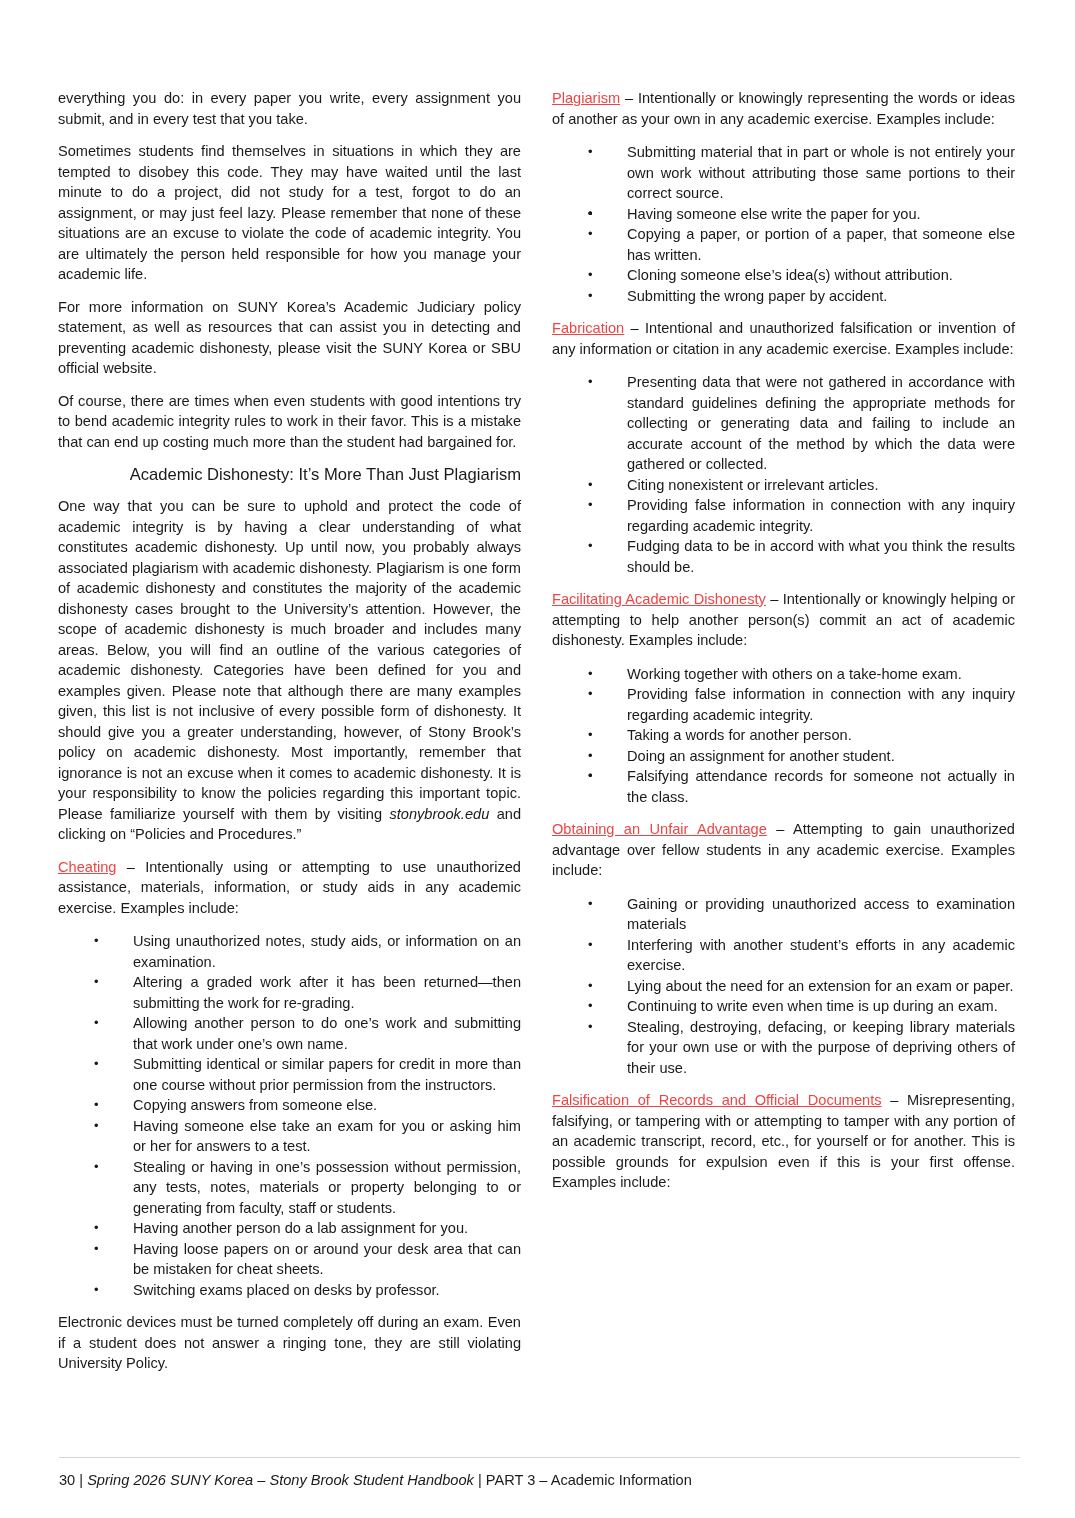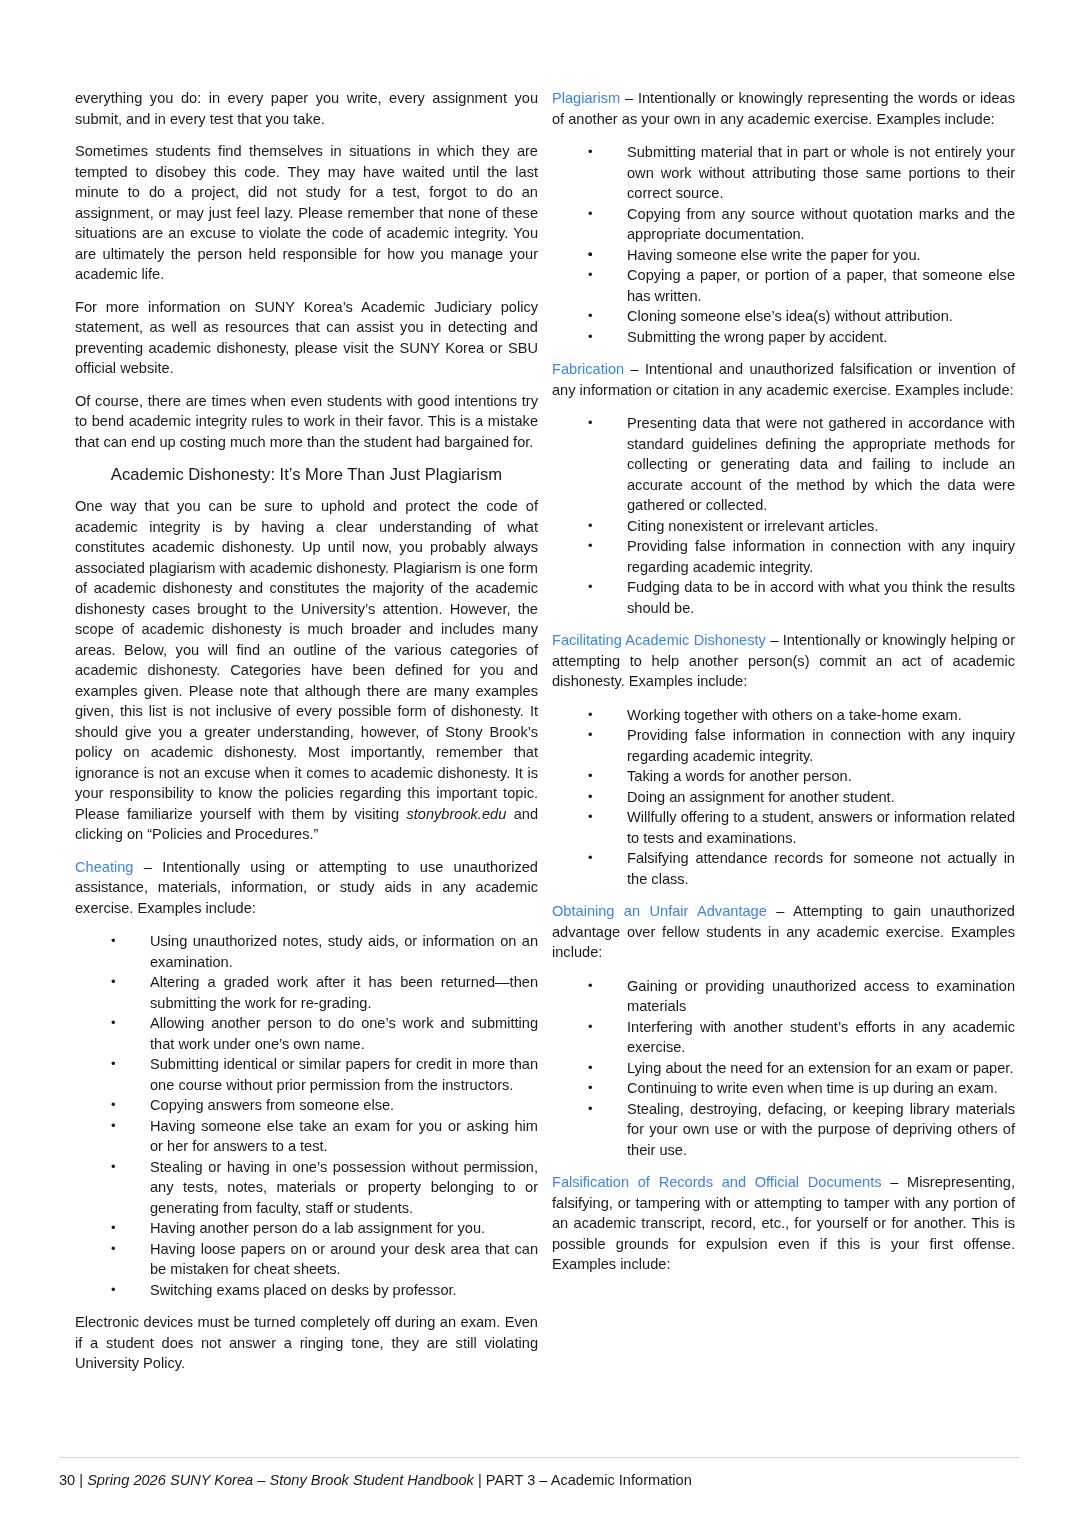--- a/index.html
+++ b/index.html
@@ -6,27 +6,27 @@
   body {
     width: 1075px; height: 1518px; position: relative; overflow: hidden;
     font-family: "Liberation Sans", "DejaVu Sans", sans-serif;
     color: #1a1a1a;
   }
   .col {
     position: absolute; top: 88px;
     font-size: 14.6px; line-height: 20.5px;
     text-align: justify;
   }
-  .col-left  { left: 75px;  width: 463px; }
+  .col-left  { left: 58px;  width: 463px; }
   .col-right { left: 552px; width: 463px; }
   p { margin: 0 0 12px 0; }
-  .term { color: #3b82f6; }
+  .term { color: #ef4444; text-decoration: underline; }
   h2 {
     font-weight: normal; font-size: 16.6px; line-height: 22px;
-    margin: 0 0 10px 0; color: #1a1a1a; text-align: center;
+    margin: 0 0 10px 0; color: #1a1a1a; text-align: right;
   }
   ul.bullets {
     list-style: none; margin: 0 0 12px 0; padding: 0 0 0 75px;
   }
   ul.bullets li { position: relative; margin: 0; }
   ul.bullets li .dot {
     position: absolute; left: -39px; top: 0; font-size: 13px;
   }
   .pre-list { margin-bottom: 13px; }
   .footer-rule {
@@ -62,21 +62,21 @@
       <li><span class="dot">•</span><span>Having loose papers on or around your desk area that can be mistaken for cheat sheets.</span></li>
       <li><span class="dot">•</span><span>Switching exams placed on desks by professor.</span></li>
     </ul>
   <p>Electronic devices must be turned completely off during an exam. Even if a student does not answer a ringing tone, they are still violating University Policy.</p>
 </div>
 
 <div class="col col-right">
   <p class="pre-list"><span class="term">Plagiarism</span><span> – Intentionally or knowingly representing the words or ideas of another as your own in any academic exercise. Examples include:</span></p>
   <ul class="bullets">
       <li><span class="dot">•</span><span>Submitting material that in part or whole is not entirely your own work without attributing those same portions to their correct source.</span></li>
-      <li><span class="dot">•</span><span>Copying from any source without quotation marks and the appropriate documentation.</span></li>
+      <li><span class="dot">•</span></li>
       <li><span class="dot">•</span></li>
       <li><span class="dot">•</span></li>
       <li><span class="dot">•</span><span>Having someone else write the paper for you.</span></li>
       <li><span class="dot">•</span><span>Copying a paper, or portion of a paper, that someone else has written.</span></li>
       <li><span class="dot">•</span><span>Cloning someone else’s idea(s) without attribution.</span></li>
       <li><span class="dot">•</span><span>Submitting the wrong paper by accident.</span></li>
     </ul>
 
   <p class="pre-list"><span class="term">Fabrication</span><span> – Intentional and unauthorized falsification or invention of any information or citation in any academic exercise. Examples include:</span></p>
   <ul class="bullets">
@@ -85,21 +85,21 @@
       <li><span class="dot">•</span><span>Providing false information in connection with any inquiry regarding academic integrity.</span></li>
       <li><span class="dot">•</span><span>Fudging data to be in accord with what you think the results should be.</span></li>
     </ul>
 
   <p class="pre-list"><span class="term">Facilitating Academic Dishonesty</span><span> – Intentionally or knowingly helping or attempting to help another person(s) commit an act of academic dishonesty. Examples include:</span></p>
   <ul class="bullets">
       <li><span class="dot">•</span><span>Working together with others on a take-home exam.</span></li>
       <li><span class="dot">•</span><span>Providing false information in connection with any inquiry regarding academic integrity.</span></li>
       <li><span class="dot">•</span><span>Taking a words for another person.</span></li>
       <li><span class="dot">•</span><span>Doing an assignment for another student.</span></li>
-      <li><span class="dot">•</span><span>Willfully offering to a student, answers or information related to tests and examinations.</span></li>
+      <li><span class="dot">•</span></li>
       <li><span class="dot">•</span><span>Falsifying attendance records for someone not actually in the class.</span></li>
     </ul>
 
   <p class="pre-list"><span class="term">Obtaining an Unfair Advantage</span><span> – Attempting to gain unauthorized advantage over fellow students in any academic exercise. Examples include:</span></p>
   <ul class="bullets">
       <li><span class="dot">•</span><span>Gaining or providing unauthorized access to examination materials</span></li>
       <li><span class="dot">•</span><span>Interfering with another student’s efforts in any academic exercise.</span></li>
       <li><span class="dot">•</span><span>Lying about the need for an extension for an exam or paper.</span></li>
       <li><span class="dot">•</span><span>Continuing to write even when time is up during an exam.</span></li>
       <li><span class="dot">•</span><span>Stealing, destroying, defacing, or keeping library materials for your own use or with the purpose of depriving others of their use.</span></li>

